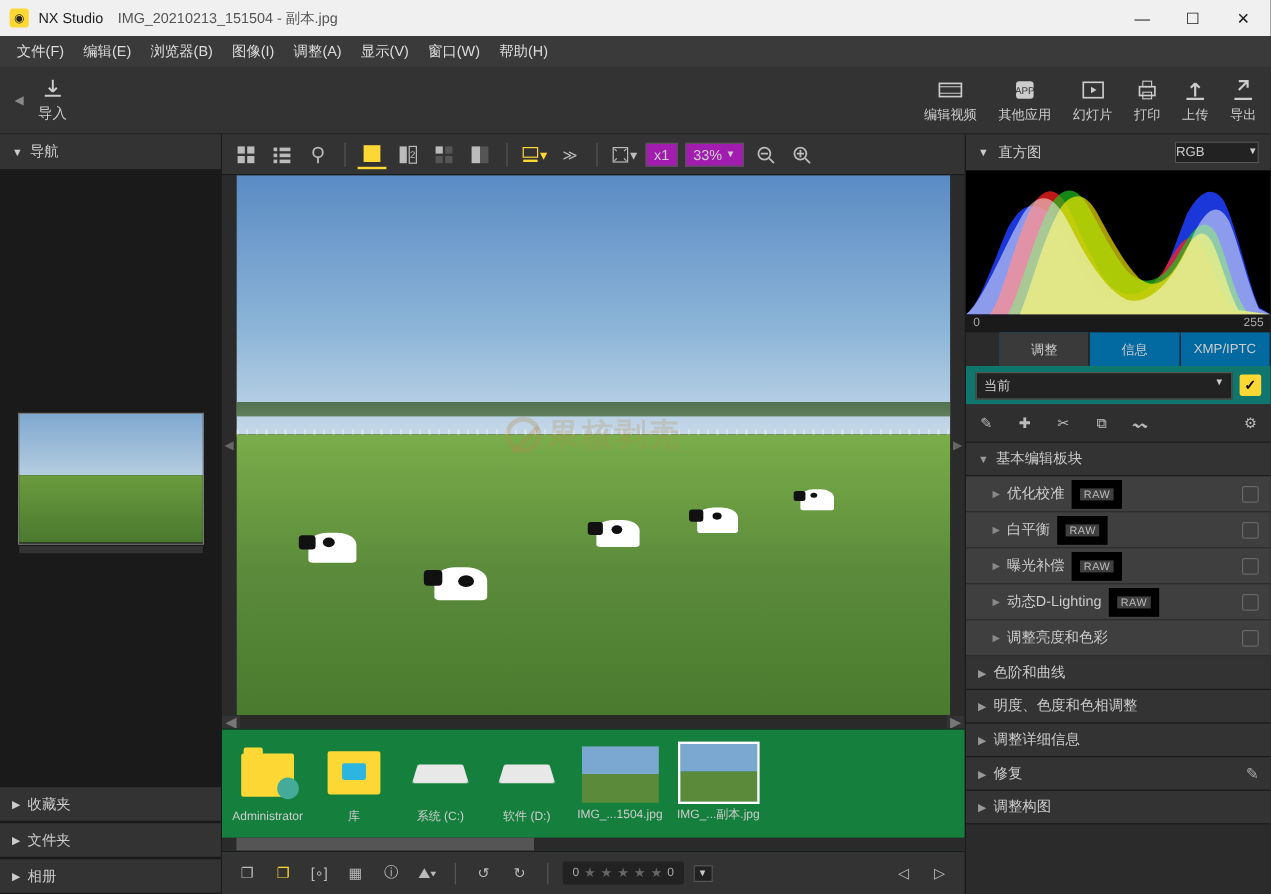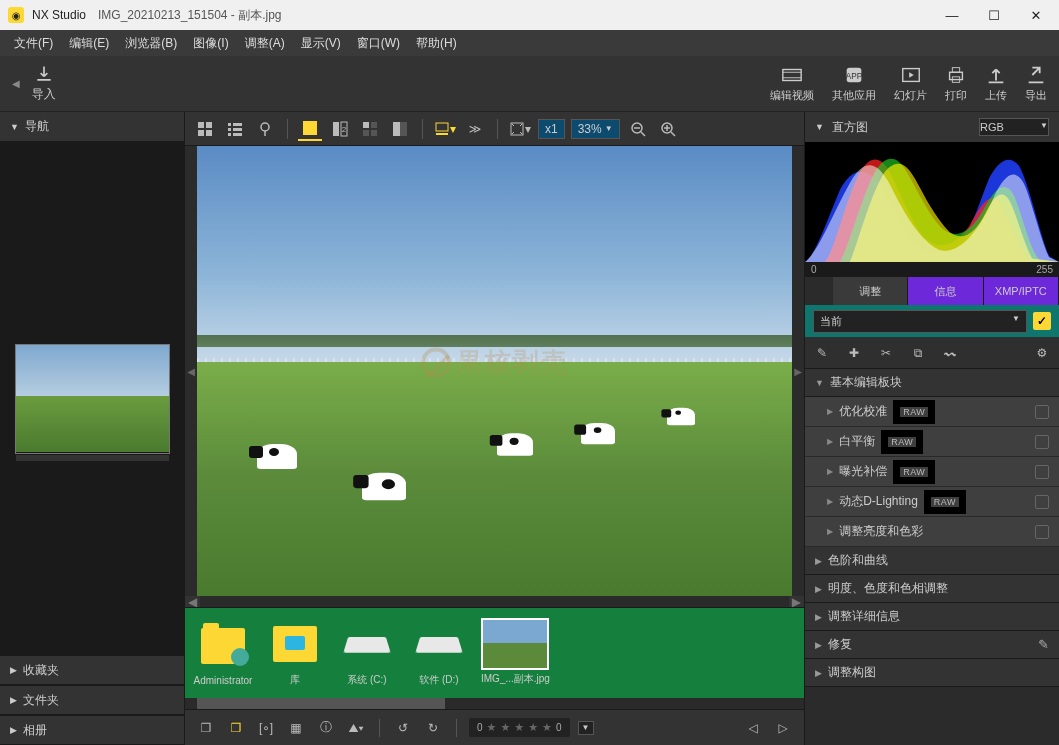--- a/index.html
+++ b/index.html
@@ -39,21 +39,21 @@
 .nav-thumb .grass { height: 52%; background: linear-gradient(#6b9b3e, #4a7a2e); }
 .nav-thumb .nav-scroll { position: absolute; bottom: -8px; left: 0; right: 0; height: 6px; background: #333; }
 .left-bottom .panel-header { border-top: 1px solid #1a1a1a; }
 
 
 .center-panel { flex: 1; background: #2b2b2b; display: flex; flex-direction: column; min-width: 0; }
 .view-toolbar { height: 34px; background: #333; display: flex; align-items: center; padding: 0 8px; gap: 6px; border-bottom: 1px solid #1a1a1a;}
 .view-toolbar .vt-icon { width: 24px; height: 24px; display: flex; align-items: center; justify-content: center; cursor: pointer; color: #bbb; }
 .view-toolbar .vt-icon.active { color: #fdd835; border-bottom: 2px solid #fdd835; }
 .view-toolbar .sep { width: 1px; height: 20px; background: #555; margin: 0 4px; }
-.zoom-box { background: #0c4a6e; border: 1px solid #555; padding: 2px 6px; display: flex; align-items: center; gap: 3px; }
+.zoom-box { background: #a21caf; border: 1px solid #555; padding: 2px 6px; display: flex; align-items: center; gap: 3px; }
 .zoom-box .chev { font-size: 8px; }
 
 .image-area { flex: 1; background: #1a1a1a; position: relative; display: flex; }
 .image-area .side-handle { width: 12px; background: #2b2b2b; display: flex; align-items: center; justify-content: center; color: #666; font-size: 10px; cursor: pointer;}
 .image-view { flex: 1; position: relative; overflow: hidden; }
 .image-view .photo { width: 100%; height: 100%; position: relative; }
 .image-view .sky { height: 48%; background: linear-gradient(#5a8bc4 0%, #8db5d8 60%, #c5d8e8 100%); }
 .image-view .grass { height: 52%; background: linear-gradient(#7aad4a 0%, #5a8a3a 50%, #4a7a2e 100%); position: relative; }
 .cow { position: absolute; width: 40px; height: 25px; background: #fff; border-radius: 40% 40% 10% 10%; }
 .cow::before { content:''; position: absolute; width: 14px; height: 12px; background: #111; border-radius: 3px; left: -8px; top: 2px; }
@@ -98,21 +98,21 @@
 
 
 .right-panel { width: 255px; background: #2b2b2b; display: flex; flex-direction: column; border-left: 1px solid #1a1a1a; overflow-y: hidden;}
 .histogram-header { height: 30px; background:#333; display:flex; align-items:center; padding:0 10px; gap:8px;}
 .histogram-header .tri { font-size:9px;}
 .histo-select { margin-left:auto; background:#222; border:1px solid #555; color:#ccc; padding:2px 0; font-size:11px; width:70px;}
 .histogram { height: 120px; background:#000; position:relative; margin: 0;}
 .histo-svg { width:100%; height:100%;}
 .histo-labels { display:flex; justify-content:space-between; padding:2px 6px; font-size:10px; color:#aaa; background:#1a1a1a;}
 
-.tabs { display:flex; background:#6d28d9; height:28px;margin-left:28px;}
+.tabs { display:flex; background:#0369a1; height:28px;margin-left:28px;}
 .tab { flex:1; display:flex; align-items:center; justify-content:center; font-size:11px; cursor:pointer; border-right:1px solid #1a1a1a;}
 .tab.active { background:#3a3a3a;}
 
 .adjust-bar { height:32px; background:#0f766e; display:flex; align-items:center; padding:0 8px; gap:6px;}
 .adjust-select { flex:1; background:#222; border:1px solid #555; color:#ccc; padding:3px 6px; font-size:11px;}
 .yellow-check { width:18px; height:18px; background:#fdd835; border-radius:2px; display:flex; align-items:center; justify-content:center; color:#000; font-size:12px; font-weight:bold;}
 
 .tool-icons-row { height:32px; background:#2f2f2f; display:flex; align-items:center; padding:0 8px; gap:14px; border-bottom:1px solid #1a1a1a;}
 .ti { width:18px; height:18px; color:#bbb; cursor:pointer; display:flex; align-items:center; justify-content:center;}
 .ti.last { margin-left:auto;}
@@ -378,20 +378,27 @@
               <div class="drive-icon"></div>
             </div>
           <span>系统 (C:)</span>
         </div>
         <div class="fs-item">
           <div class="fs-icon">
               <div class="drive-icon"></div>
             </div>
           <span>软件 (D:)</span>
         </div>
+        <div class="fs-item">
+          <div class="fs-thumb">
+              <div class="tsky"></div>
+              <div class="tgrass"></div>
+            </div>
+          <span>IMG_...1504.jpg</span>
+        </div>
         <div class="fs-item selected">
           <div class="fs-thumb">
               <div class="tsky"></div>
               <div class="tgrass"></div>
             </div>
           <span>IMG_...副本.jpg</span>
         </div>
       </div>
       <div class="fs-scroll">
           <div class="thumb"></div>

